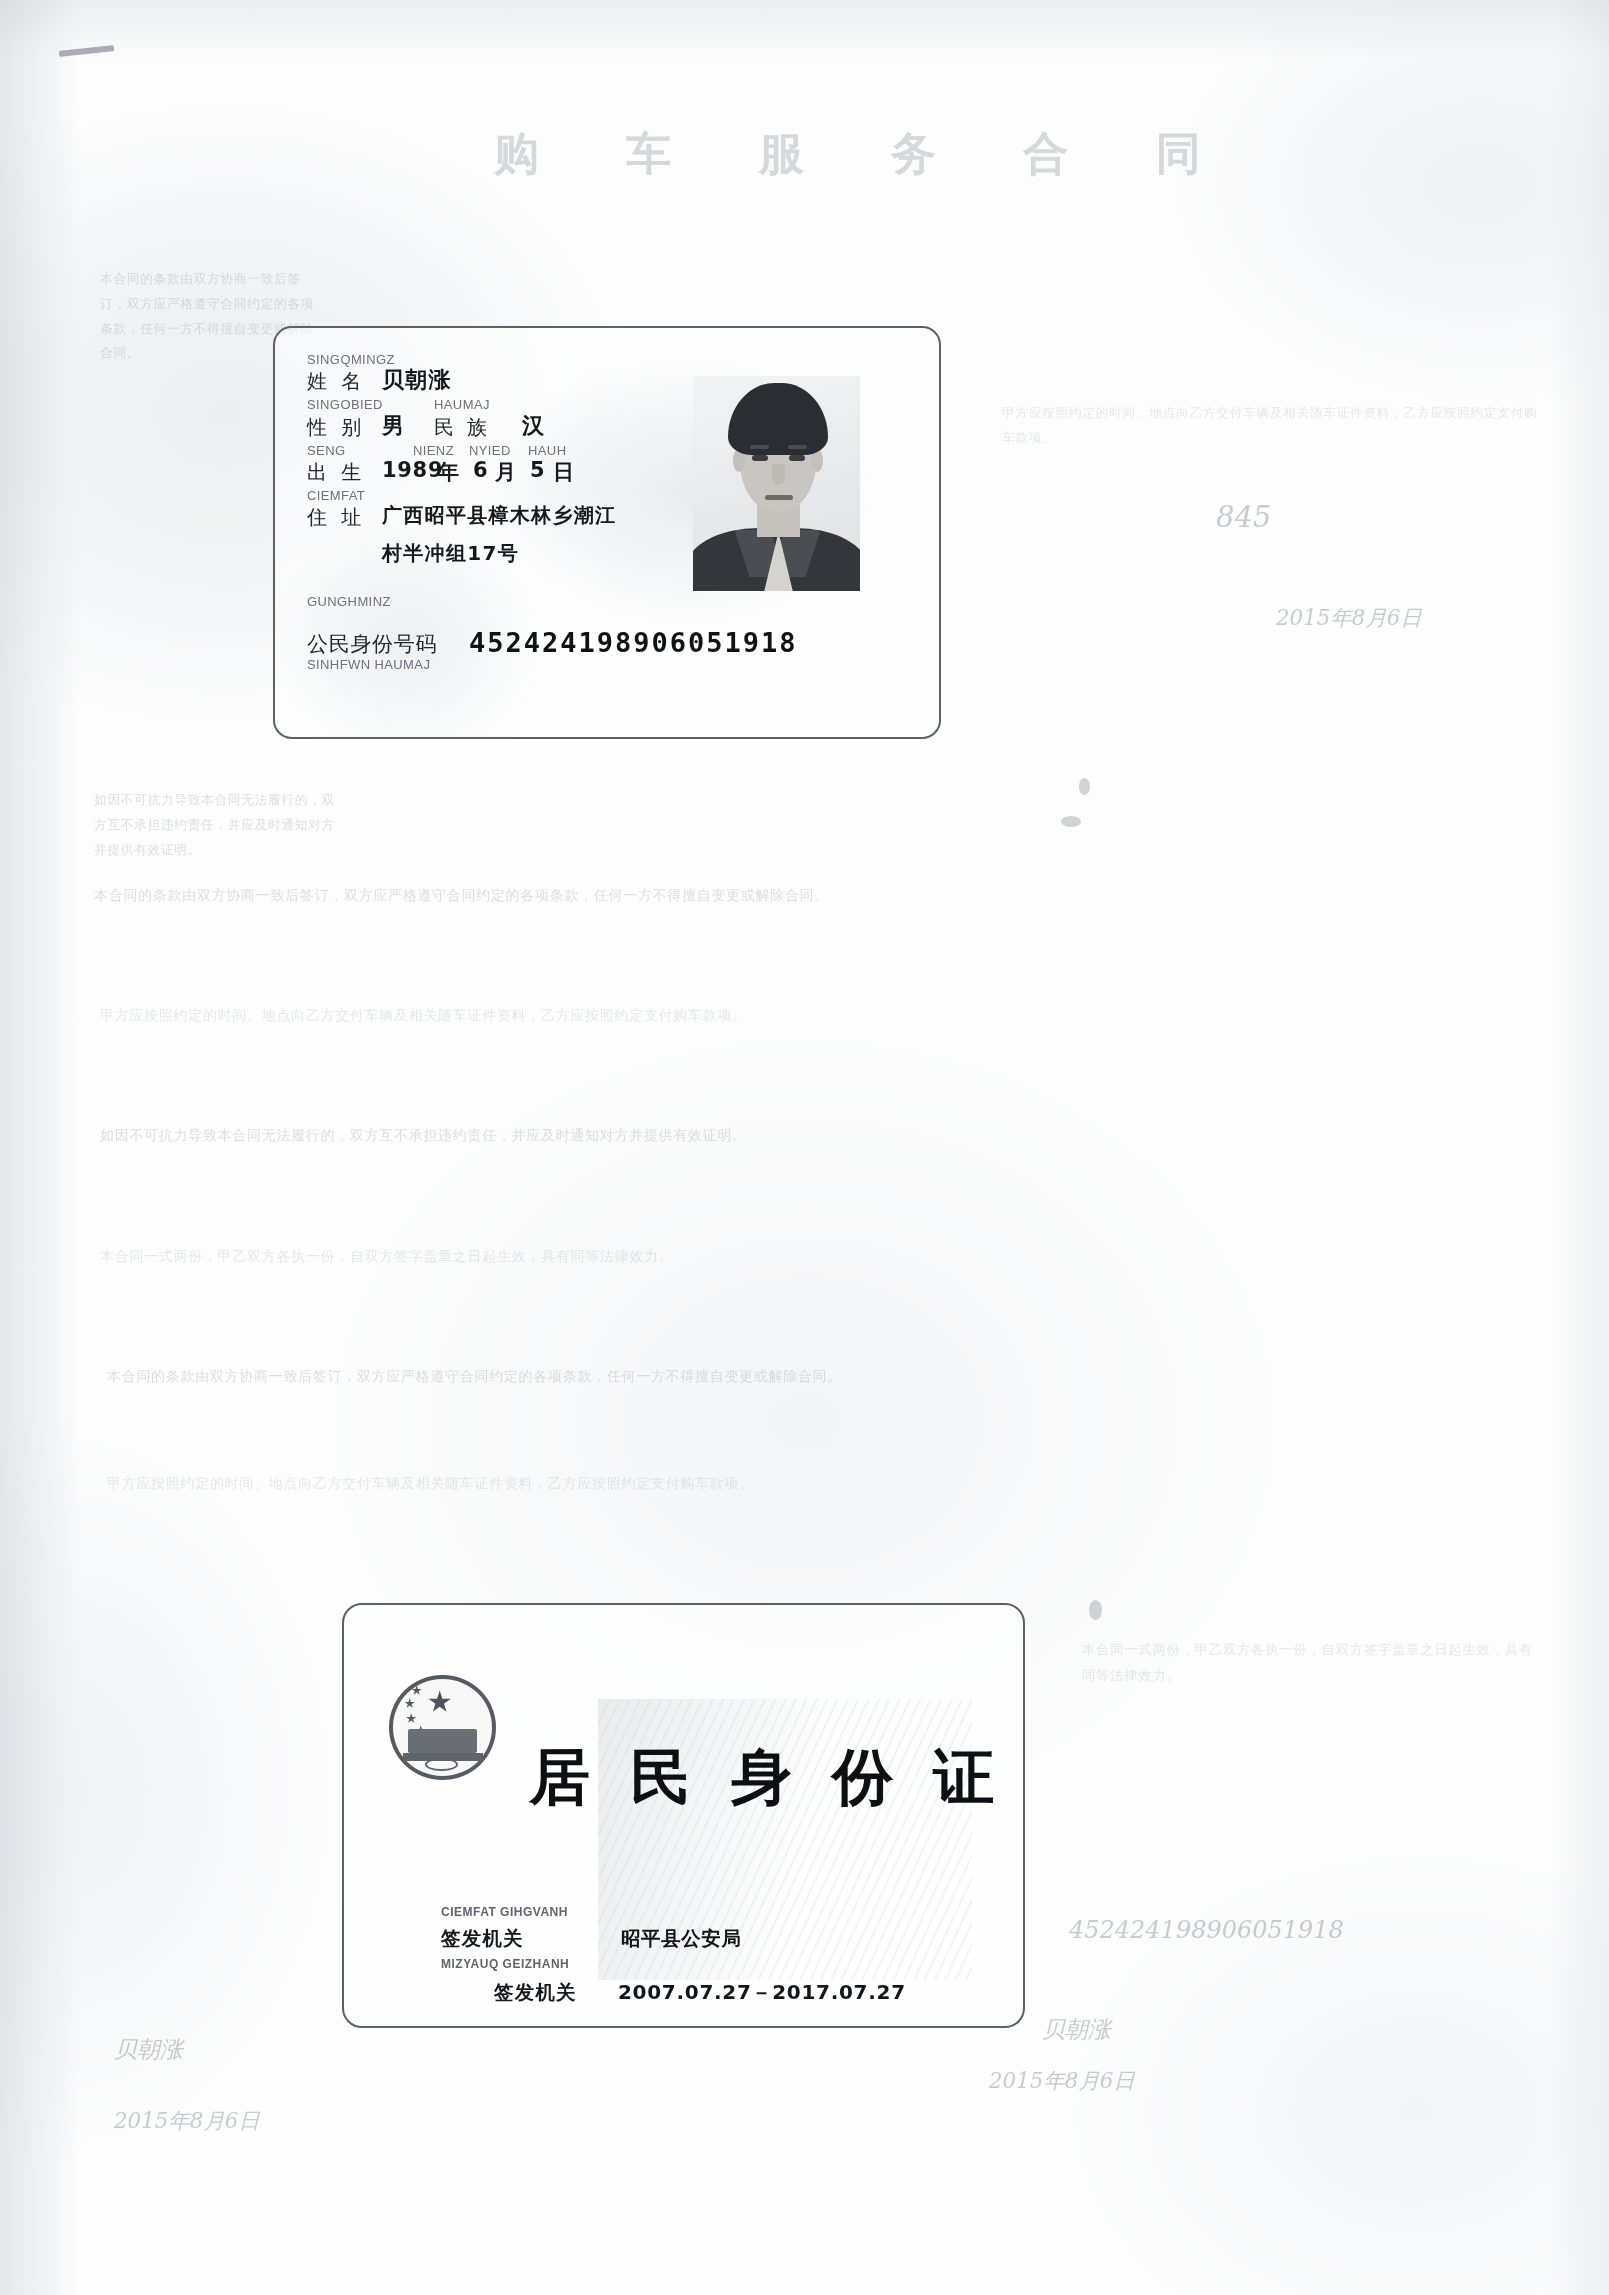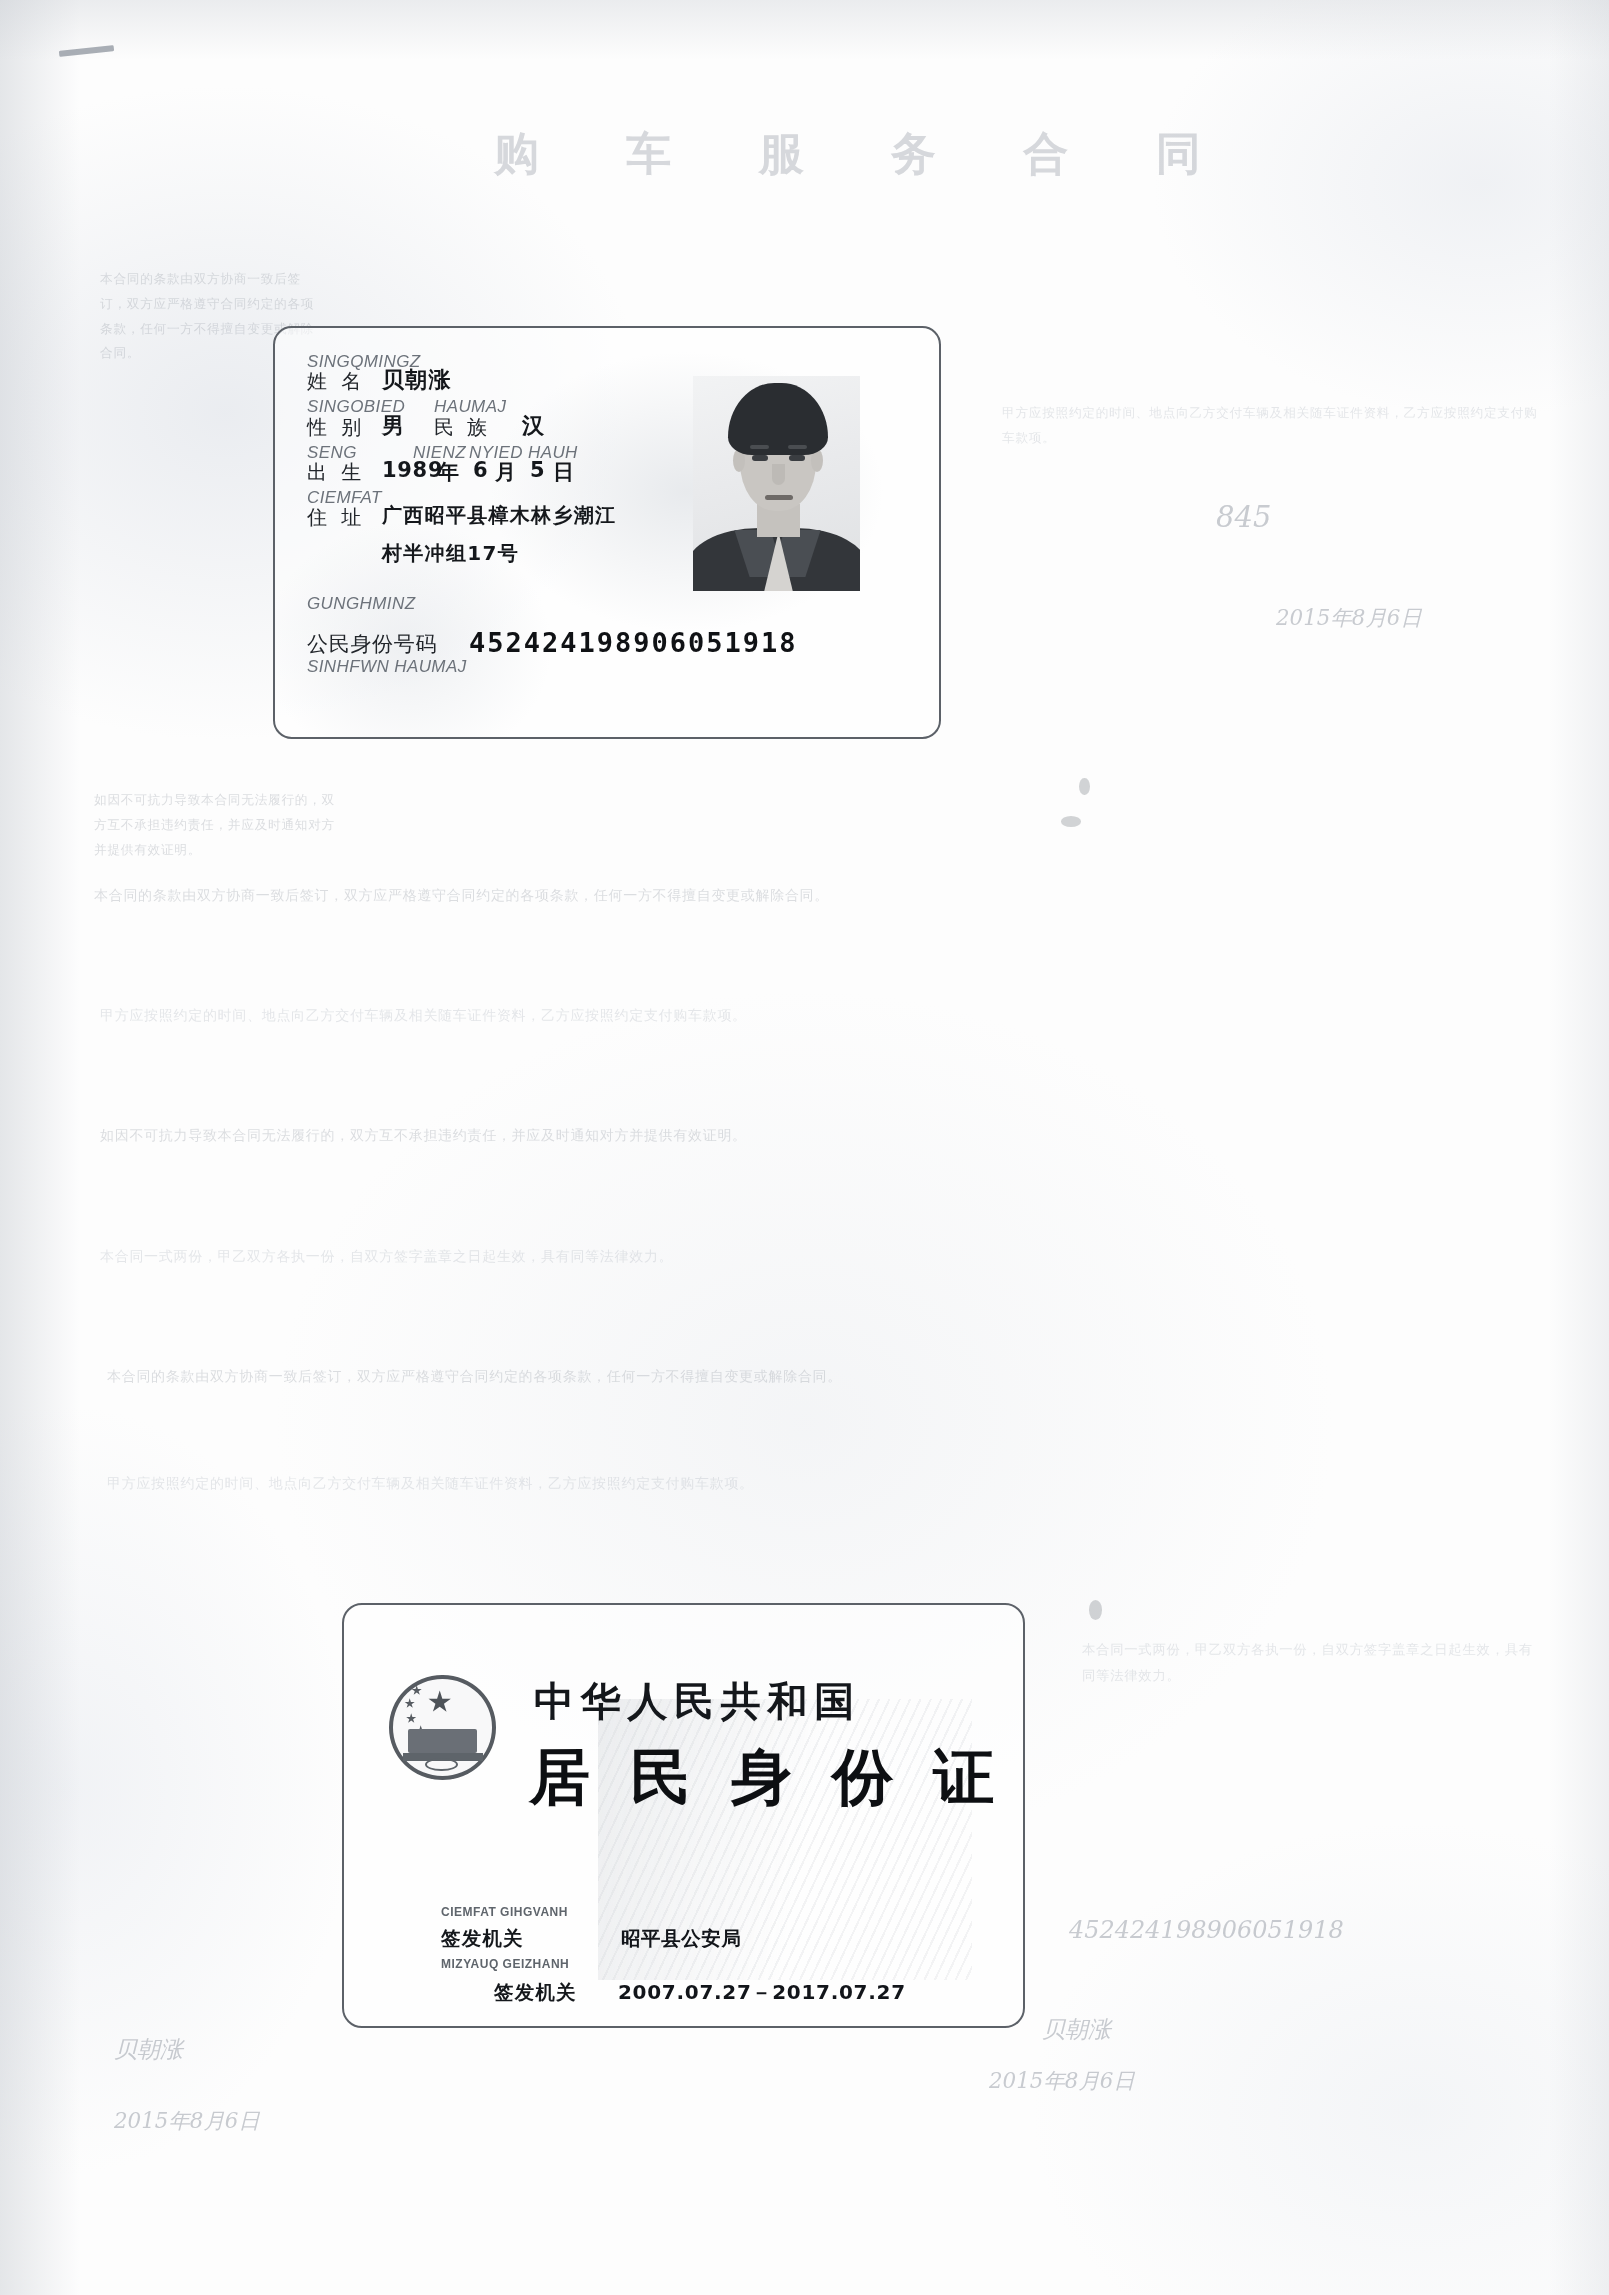--- a/index.html
+++ b/index.html
@@ -118,25 +118,24 @@
     position: absolute;
     inset: 0;
     background:
       radial-gradient(ellipse 281px 200px at 62% 40%, rgba(205,210,216,0.45), rgba(255,255,255,0) 70%),
       radial-gradient(ellipse 200px 174px at 20% 78%, rgba(210,215,221,0.35), rgba(255,255,255,0) 72%);
     pointer-events: none;
   }
 
   .lbl-pinyin {
     position: absolute;
-    font-size: 17px;
+    font-size: 13px;
     letter-spacing: 0.4px;
     color: #6c727a;
     font-family: "Liberation Sans", sans-serif;
-    font-style: italic;
   }
   .lbl-cn {
     position: absolute;
     font-size: 20px;
     color: #22262b;
     font-family: "DejaVu Sans", sans-serif;
     letter-spacing: 4px;
     font-weight: 500;
   }
   .val-cn {
@@ -487,21 +486,20 @@
     <div class="star-big">★</div>
     <div class="star-s" style="left:27px; top:14.7px;">★</div>
     <div class="star-s" style="left:20px; top:28px;">★</div>
     <div class="star-s" style="left:21.4px; top:43px;">★</div>
     <div class="star-s" style="left:31px; top:55px;">★</div>
     <div class="gate"></div>
     <div class="gate2"></div>
     <div class="gear"></div>
   </div>
 
-  <div class="cn-title-1">中华人民共和国</div>
   <div class="cn-title-2">居 民 身 份 证</div>
 
   <div class="back-lbl-pinyin" style="left:441px; top:1905px;">CIEMFAT GIHGVANH</div>
   <div class="back-lbl-cn" style="left:441px; top:1925px;">签发机关</div>
   <div class="back-val" style="left:621px; top:1925px;">昭平县公安局</div>
 
   <div class="back-lbl-pinyin" style="left:441px; top:1957px;">MIZYAUQ GEIZHANH</div>
   <div class="back-lbl-cn" style="left:494px; top:1979px;">签发机关</div>
   <div class="back-val-date" style="left:618px; top:1979px;">2007.07.27－2017.07.27</div>
 

